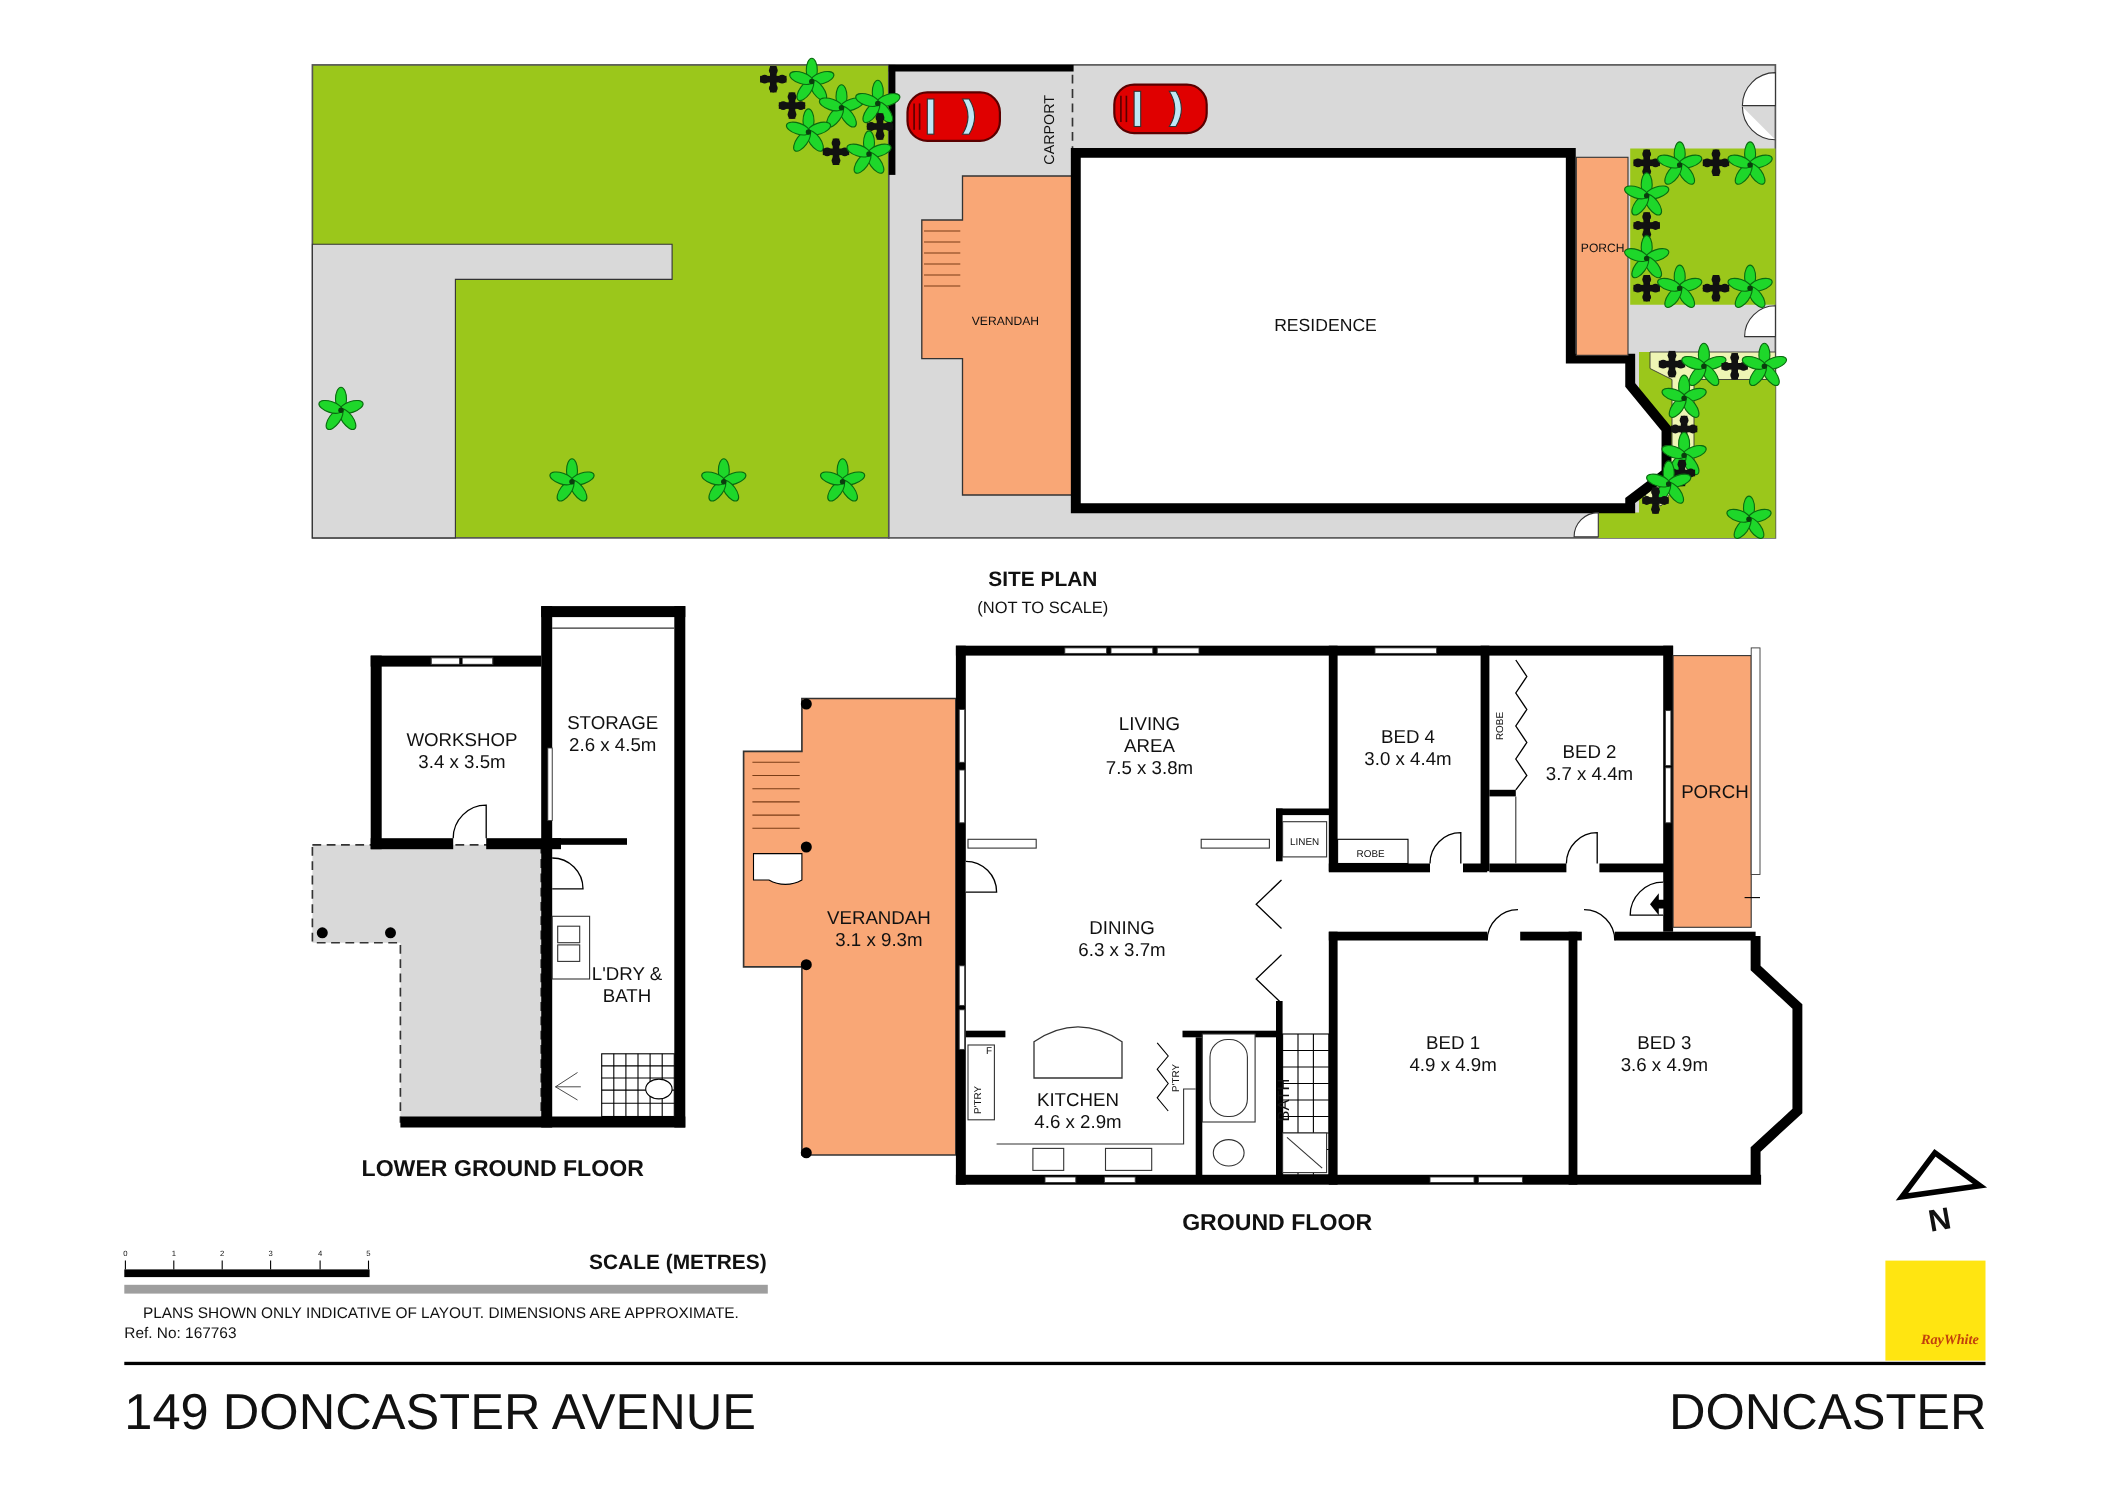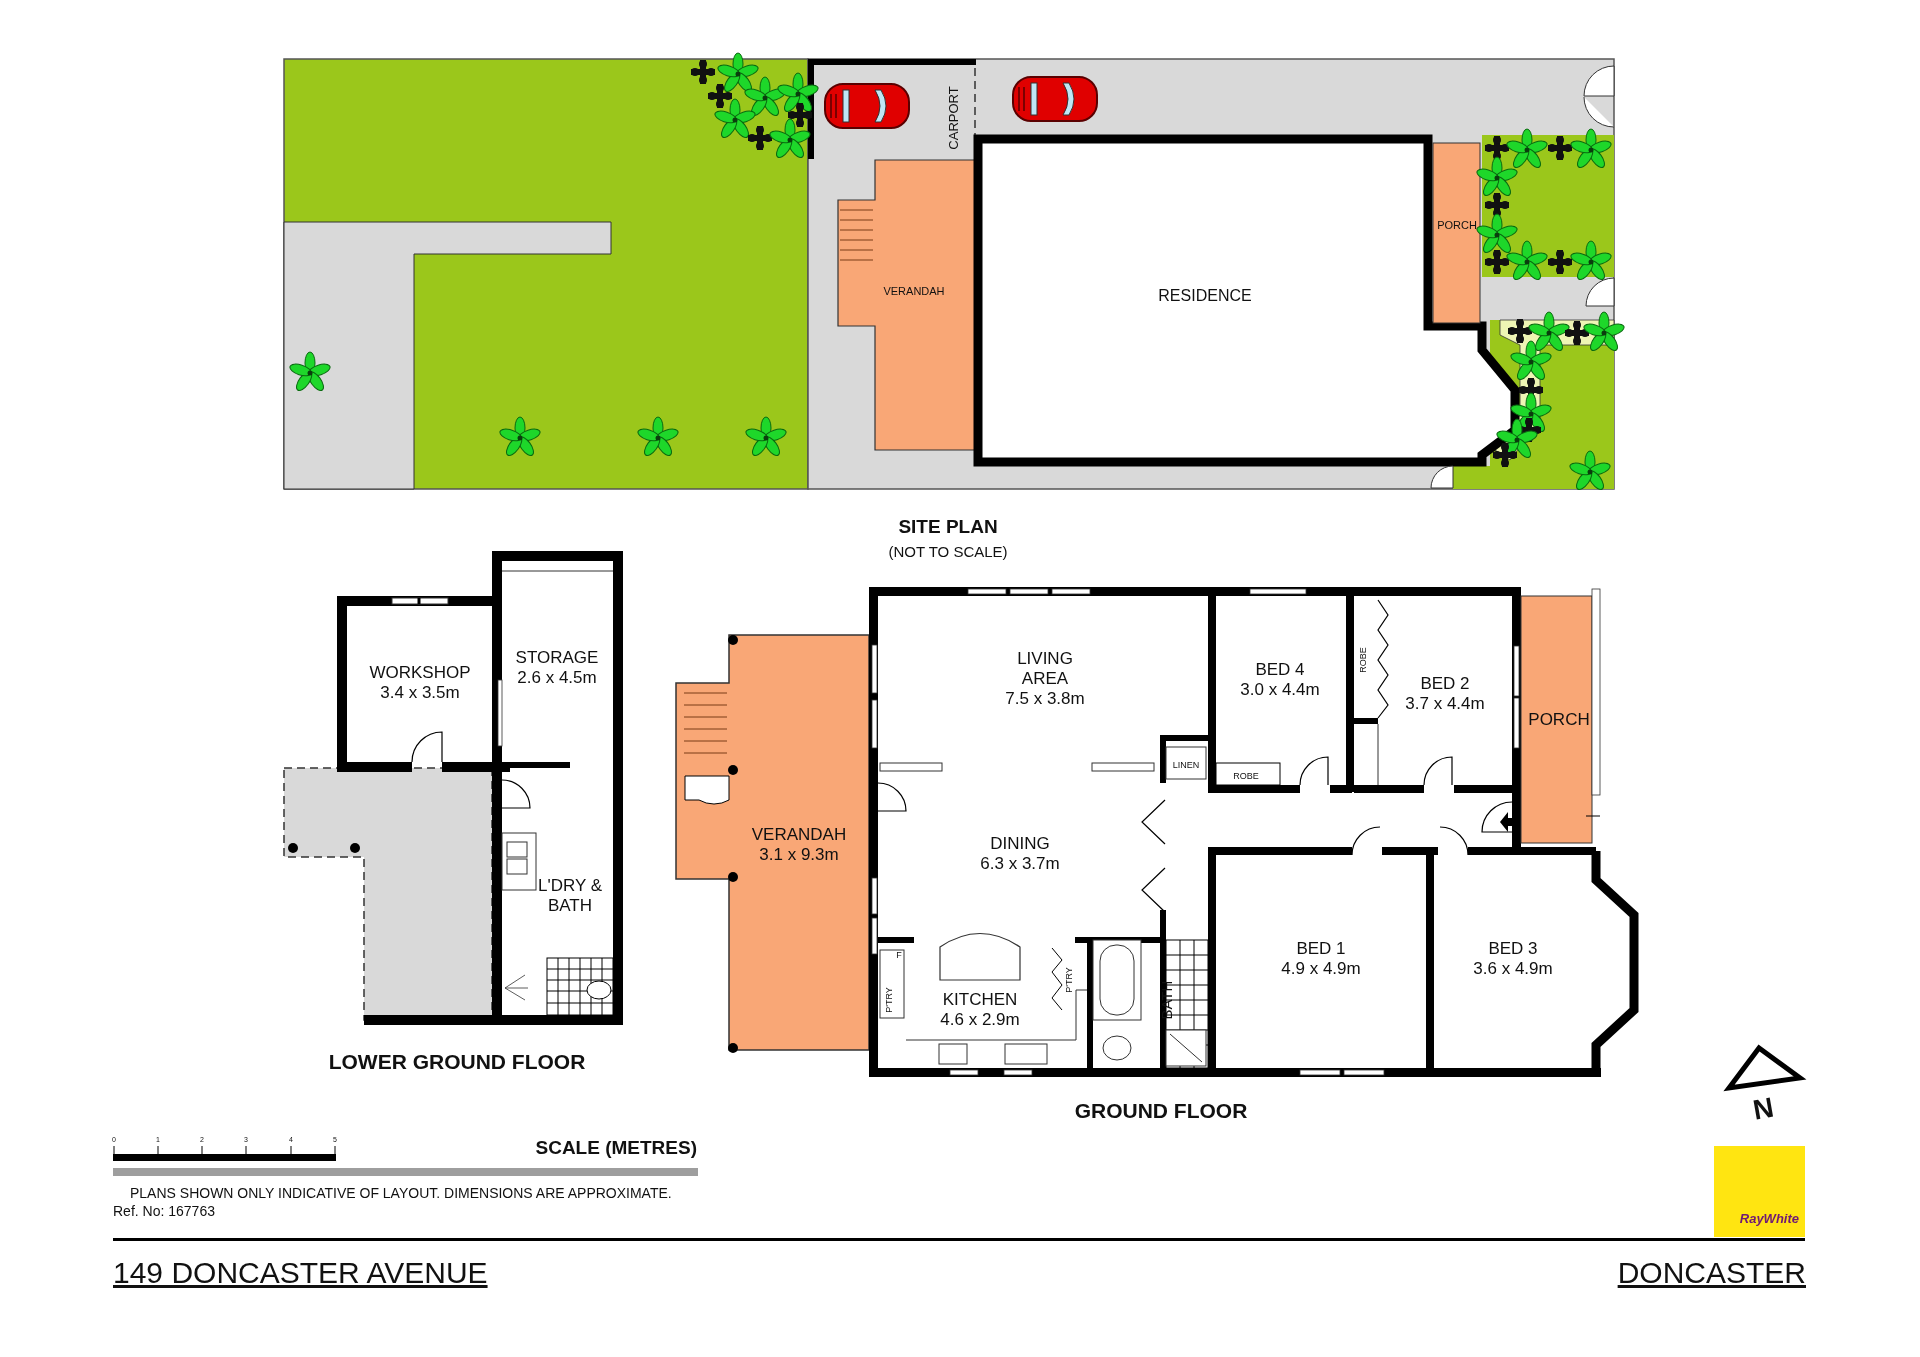--- a/index.html
+++ b/index.html
@@ -5,24 +5,24 @@
   html, body { margin: 0; padding: 0; background: #ffffff; }
   body { width: 1920px; height: 1357px; position: relative; overflow: hidden; font-family: "Liberation Sans", sans-serif; }
   svg { position: absolute; left: 0; top: 0; }
   .lbl { font-family: "Liberation Sans", sans-serif; fill: #111; }
   .room { font-size: 17px; }
   .tiny { font-size: 9px; }
   .site { font-size: 13px; }
   .bold { font-weight: bold; }
   .wall { fill: #000; }
   .abs { position: absolute; color: #111; white-space: nowrap; font-family: "Liberation Sans", sans-serif; }
-  .address { font-size: 30px; letter-spacing: 0px; text-decoration: underline; }
+  .address { font-size: 46px; letter-spacing: 0px; }
   .note { font-size: 14px; line-height: 17px; }
   .logo { position: absolute; left: 1714px; top: 1146px; width: 91px; height: 91px; background: #ffe511; }
-  .logo span { position: absolute; right: 6px; bottom: 11px; font-size: 13px; font-weight: bold; font-style: italic; color: #701a75; font-family: Liberation Sans, sans-serif; }
+  .logo span { position: absolute; right: 6px; bottom: 11px; font-size: 13px; font-weight: bold; font-style: italic; color: #c2410c; font-family: Liberation Serif, serif; }
 </style>
 </head>
 <body>
 
 <svg width="1920" height="1357" viewBox="0 0 1920 1357" xmlns="http://www.w3.org/2000/svg">
   <defs>
     <g id="plant">
       <g fill="#1ed72a" stroke="#0a6a10" stroke-width="1">
         <ellipse cx="0" cy="-10" rx="5" ry="11"></ellipse>
         <ellipse cx="0" cy="-10" rx="5" ry="11" transform="rotate(72)"></ellipse>

